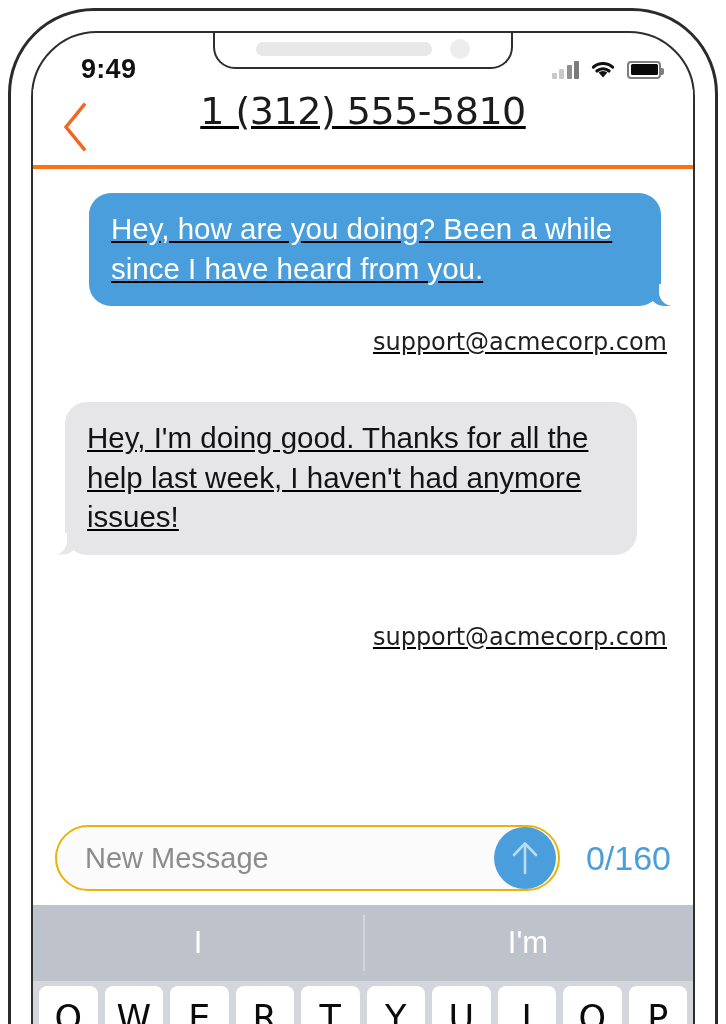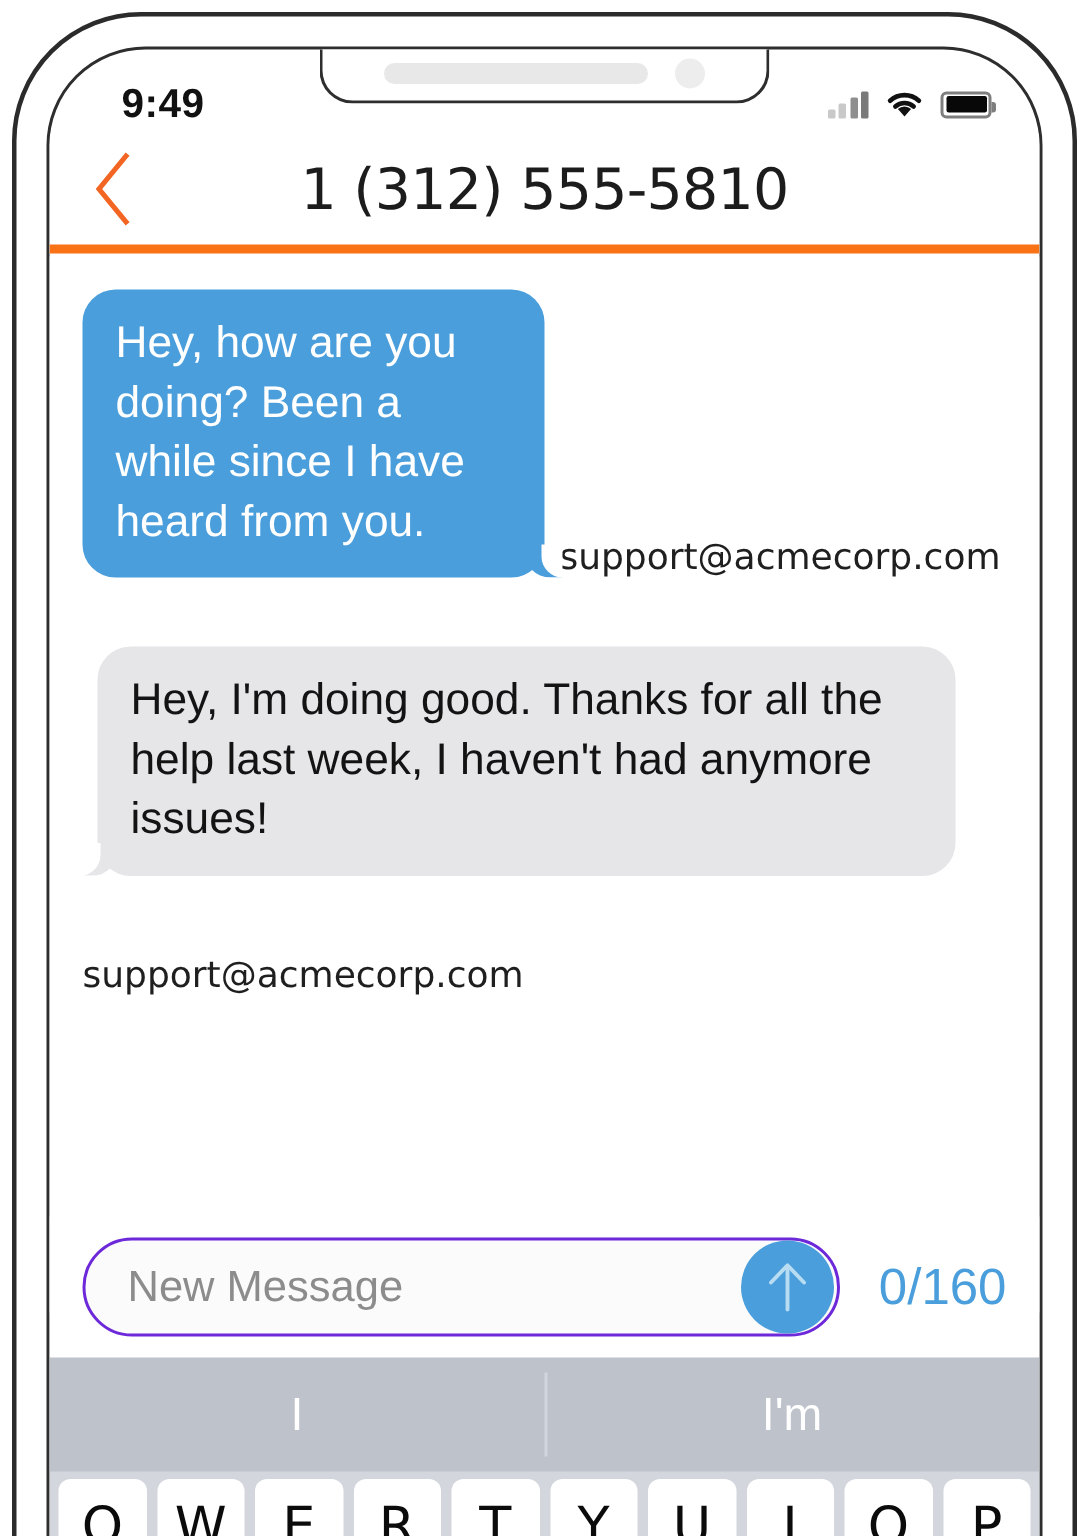--- a/index.html
+++ b/index.html
@@ -127,25 +127,26 @@
     border-radius: 1.5px;
   }
 
   
   #conv-header {
     position: absolute;
     left: 0; right: 0;
     top: 56px;
     height: 80px;
     display: flex;
-    align-items: center;
-    border-bottom: 6px solid #f97316;
+    align-items: flex-start;
+    border-bottom: 4px solid #f97316;
     box-sizing: border-box;
     background: #fff;
     z-index: 20;
+    text-decoration: underline;
   }
   #back-button {
     position: absolute;
     left: 18px;
     top: 50%;
     transform: translateY(-50%);
     width: 48px; height: 52px;
     display: flex; align-items: center; justify-content: center;
     cursor: pointer;
   }
@@ -163,23 +164,23 @@
   #message-list {
     position: absolute;
     left: 0; right: 0;
     top: 138px;
     bottom: 168px;
     padding: 22px 22px 0 22px;
     box-sizing: border-box;
     overflow: hidden;
     background: #fff;
   }
-  .msg-row { display: flex; flex-direction: row; margin-bottom: 12px; }
+  .msg-row { display: flex; flex-direction: column; margin-bottom: 12px; text-decoration: underline; }
   .msg-row.out { align-items: flex-end; }
-  .msg-row.in  { align-items: flex-end; }
+  .msg-row.in  { align-items: flex-start; }
 
   .bubble {
     position: relative;
     max-width: 572px;
     padding: 16px 22px 18px 22px;
     border-radius: 22px;
     font-size: 29.5px;
     line-height: 1.34;
     box-sizing: border-box;
     word-wrap: break-word;
@@ -237,21 +238,21 @@
     width: 14px;
     height: 22px;
     background: #ffffff;
     border-bottom-right-radius: 14px;
     z-index: 2;
   }
 
   .msg-meta {
     font-size: 24px;
     color: #1f1f1f;
-    margin-top: 6px;
+    margin-top: 22px;
     padding-right: 4px;
     font-family: "DejaVu Sans", sans-serif;
   }
   .spacer-lg { height: 34px; }
 
   
   #composer {
     position: absolute;
     left: 0; right: 0;
     bottom: 138px;
@@ -259,21 +260,21 @@
     display: flex;
     align-items: center;
     padding: 0 22px;
     box-sizing: border-box;
     background: #fff;
   }
   #message-input-wrap {
     position: relative;
     flex: 1;
     height: 66px;
-    border: 2px solid #6d28d9;
+    border: 2px solid #eab308;
     border-radius: 33px;
     background: #fbfbfb;
     display: flex;
     align-items: center;
     box-sizing: border-box;
   }
   #message-input {
     border: none;
     outline: none;
     background: transparent;

